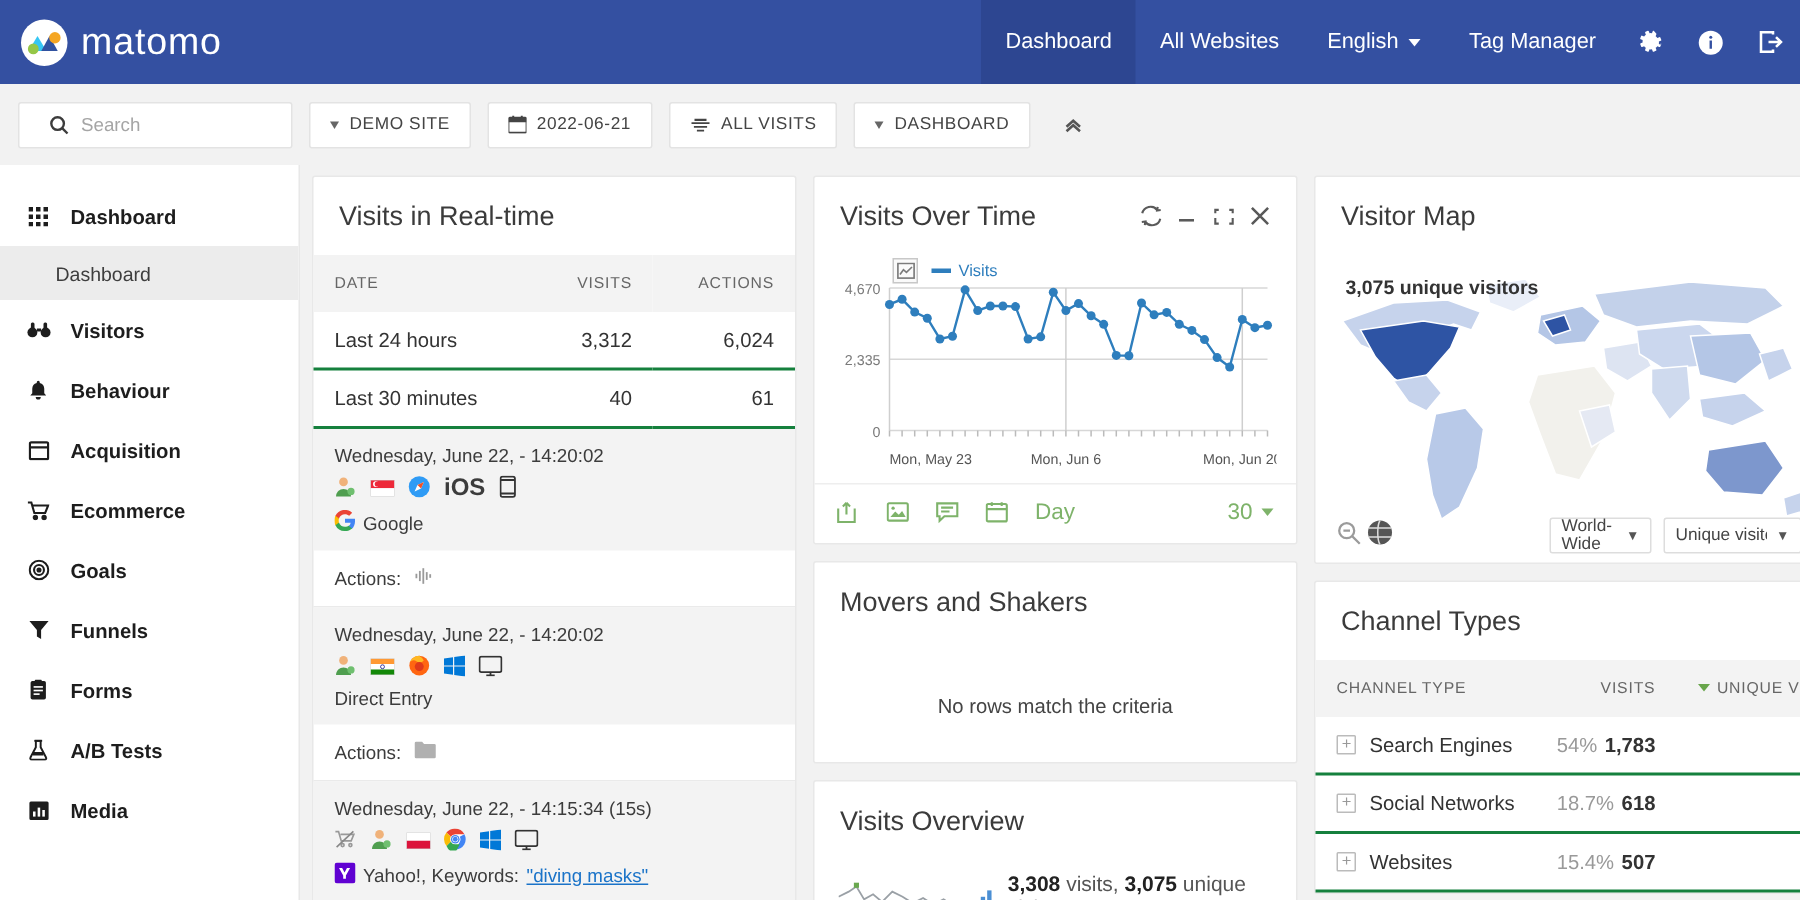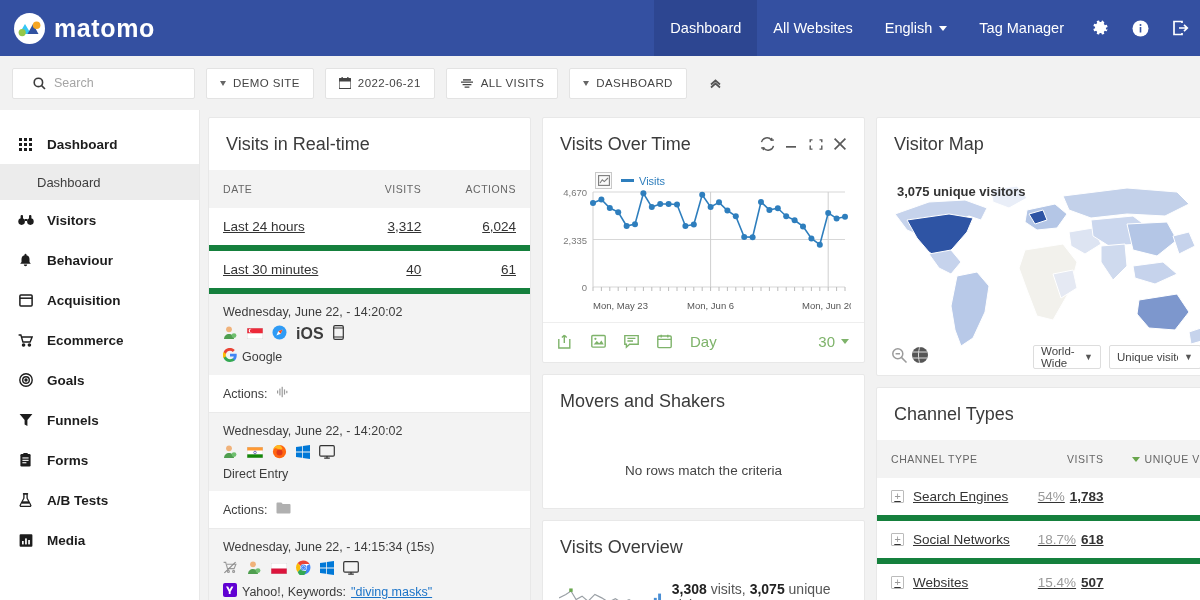--- a/index.html
+++ b/index.html
@@ -19,21 +19,21 @@
   }
   .logo-wrap { display: flex; align-items: center; gap: 9px; padding-left: 14px; }
   .logo-mark {
     width: 31px; height: 31px; border-radius: 50%;
     background: #fff; position: relative; overflow: hidden;
     display: flex; align-items: center; justify-content: center;
   }
   .logo-mark svg { display: block; }
   .logo-text {
     color: #fff; font-size: 25px; letter-spacing: .6px;
-    font-weight: 700;
+    font-weight: 400;
   }
   .nav-right {
     position: absolute; right: 0; top: 0; height: 56px;
     display: flex; align-items: stretch;
   }
   .nav-item {
     display: flex; align-items: center; padding: 0 16px;
     color: #fff; font-size: 14.5px; white-space: nowrap; cursor: pointer;
   }
   .nav-item.active { background: #2d4691; }
@@ -111,21 +111,21 @@
   
   table { width: 100%; border-collapse: collapse; }
   thead th {
     background: #f3f3f3; font-size: 10.5px; letter-spacing: .55px; color: #666;
     text-transform: uppercase; font-weight: normal; padding: 13px 14px; text-align: right;
     white-space: nowrap;
   }
   thead th:first-child { text-align: left; }
   tbody td {
     padding: 11px 14px; font-size: 13.5px; color: #333;
-    border-bottom: 6px solid #15803d; text-align: right; white-space: nowrap; text-decoration: underline;
+    border-bottom: 2px solid #15803d; text-align: right; white-space: nowrap;
   }
   tbody td:first-child { text-align: left; }
 
   
   .rt-visit { background: #f3f3f3; padding: 11px 14px 10px 14px; }
   .rt-date { font-size: 12.5px; color: #3c3c3c; margin-bottom: 6px; }
   .rt-icons { display: flex; align-items: center; gap: 9px; margin-bottom: 5px; height: 18px; }
   .rt-ref { display: flex; align-items: center; gap: 5px; font-size: 12.5px; color: #3c3c3c; }
   .rt-actions {
     padding: 11px 14px; font-size: 12.5px; color: #3c3c3c; border-bottom: 1px solid #eaeaea;

